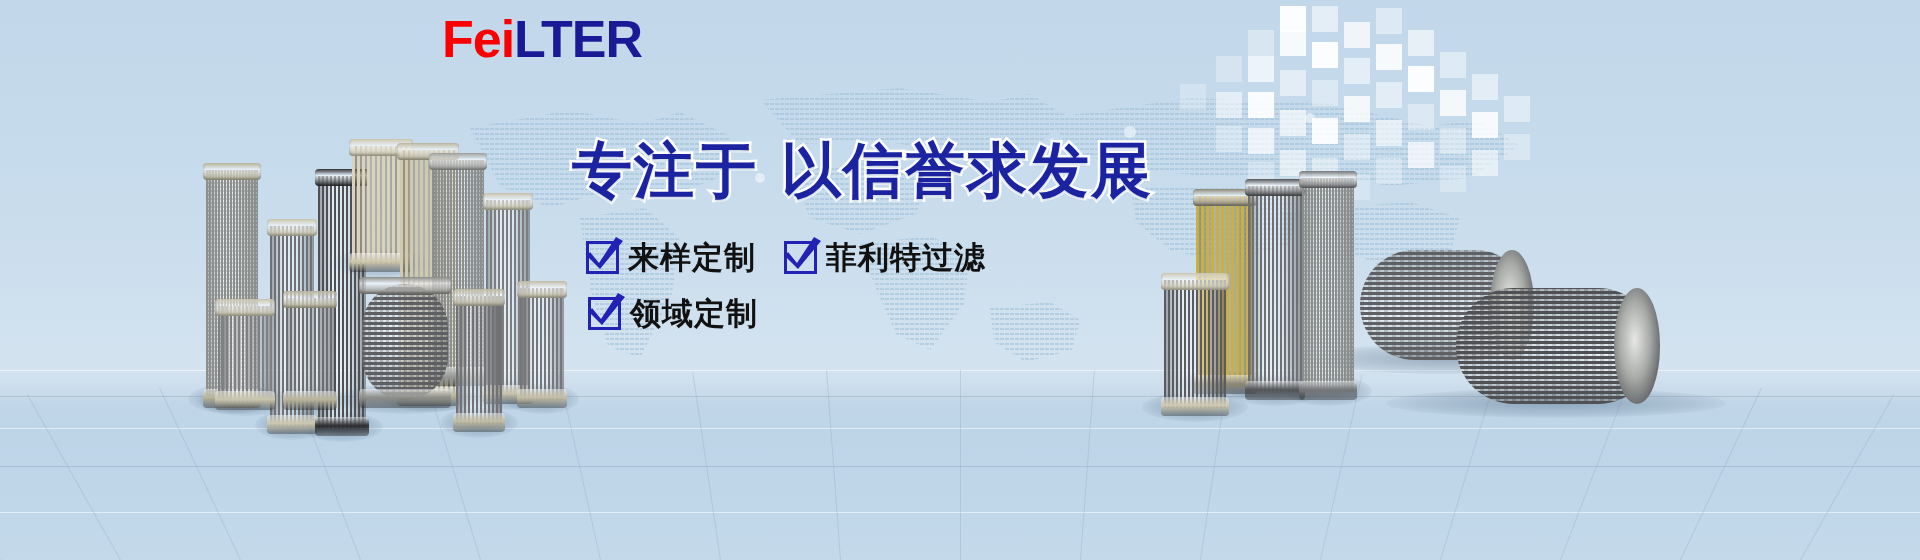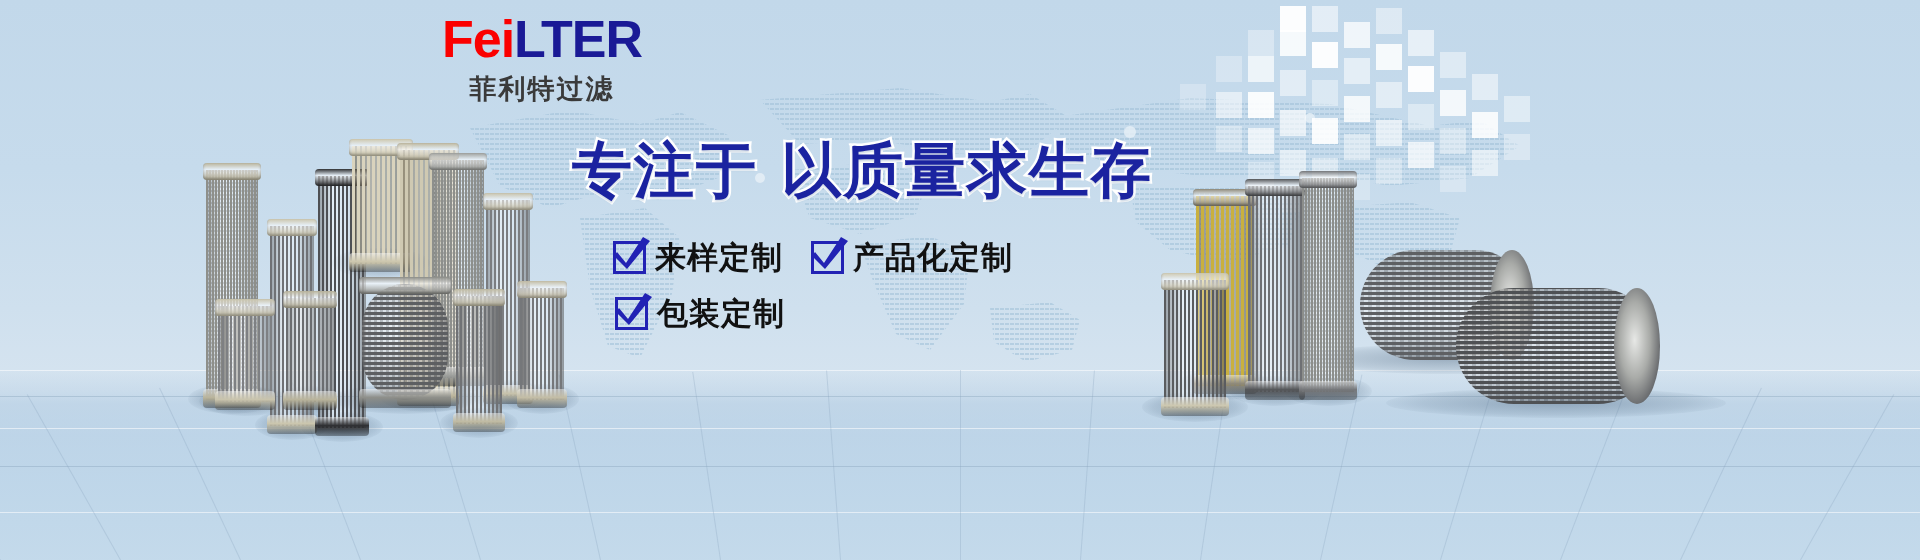--- a/index.html
+++ b/index.html
@@ -53,21 +53,21 @@
     position:absolute;left:572px;top:134px;
     font-family:"DejaVu Sans","Liberation Sans",sans-serif;
     font-weight:700;font-size:60px;line-height:72px;
     color:#1b23a0;letter-spacing:2px;white-space:nowrap;
     -webkit-text-stroke:5px #ffffff;
     paint-order:stroke fill;
     text-shadow:0 2px 2px rgba(120,150,180,.35);
   }
 
   
-  .features{position:absolute;left:613px;top:240px;width:640px;}
+  .features{position:absolute;left:586px;top:240px;width:640px;}
   .frow{display:flex;align-items:center;margin-bottom:22px;}
   .frow.r2{padding-left:2px;}
   .fitem{display:flex;align-items:center;white-space:nowrap;}
   .fitem + .fitem{margin-left:28px;}
   .frow.r2 .fitem + .fitem{margin-left:34px;}
 
   .cbox{
     position:relative;width:27px;height:27px;flex:0 0 27px;
     border:3px solid #2222b4;background:transparent;margin-right:9px;
   }
@@ -309,50 +309,49 @@
         <div class="cap" style="inset: 0px -4px 0px auto; width: 44px; border-radius: 50%; background: radial-gradient(at 45% 45%, rgb(231, 232, 230) 0%, rgb(169, 171, 168) 42%, rgb(106, 108, 111) 72%, rgb(62, 64, 67) 100%);"></div>
       </div>
       <div class="cart" style="left: 1456px; top: 288px; width: 200px; height: 116px; border-radius: 58px;">
         <div class="mesh" style="background: repeating-linear-gradient(0deg, rgb(79, 81, 84) 0px, rgb(79, 81, 84) 3px, rgba(255, 255, 255, 0.18) 3px, rgba(255, 255, 255, 0.18) 5px), repeating-linear-gradient(90deg, rgba(0, 0, 0, 0.16) 0px, rgba(0, 0, 0, 0.16) 4px, rgba(255, 255, 255, 0.1) 4px, rgba(255, 255, 255, 0.1) 8px), linear-gradient(0deg, rgba(0, 0, 0, 0.34) 0%, rgba(255, 255, 255, 0.32) 40%, rgba(0, 0, 0, 0.3) 100%); border-radius: inherit;"></div>
         <div class="cap" style="inset: 0px -4px 0px auto; width: 46.4px; border-radius: 50%; background: radial-gradient(at 45% 45%, rgb(231, 232, 230) 0%, rgb(169, 171, 168) 42%, rgb(106, 108, 111) 72%, rgb(62, 64, 67) 100%);"></div>
       </div>
     </div>
 
   <div class="logo">
     <div class="logo-word"><span class="logo-fei">Fei</span><span class="logo-lter">LTER</span></div>
-    <div class="logo-sub">菲利特过滤</div>
   </div>
 
-  <div class="headline">专注于 以质量求生存</div>
+  <div class="headline">专注于 以信誉求发展</div>
 
   <div class="features">
     <div class="frow r1">
       <div class="fitem">
         <span class="cbox">
           <svg class="tick" viewBox="0 0 40 38" aria-hidden="true">
             <path d="M5,19 L14,30 L31,4 L38,8 L15,36 L2,23 Z" fill="#2222b4"></path>
           </svg>
         </span>
         <span class="ftext">来样定制</span>
       </div>
       <div class="fitem">
         <span class="cbox">
           <svg class="tick" viewBox="0 0 40 38" aria-hidden="true">
             <path d="M5,19 L14,30 L31,4 L38,8 L15,36 L2,23 Z" fill="#2222b4"></path>
           </svg>
         </span>
-        <span class="ftext">产品化定制</span>
+        <span class="ftext">菲利特过滤</span>
       </div>
     </div>
     <div class="frow r2">
       <div class="fitem">
         <span class="cbox">
           <svg class="tick" viewBox="0 0 40 38" aria-hidden="true">
             <path d="M5,19 L14,30 L31,4 L38,8 L15,36 L2,23 Z" fill="#2222b4"></path>
           </svg>
         </span>
-        <span class="ftext">包装定制</span>
+        <span class="ftext">领域定制</span>
       </div>
     </div>
   </div>
 
 
 </div>
 
 </body></html>

